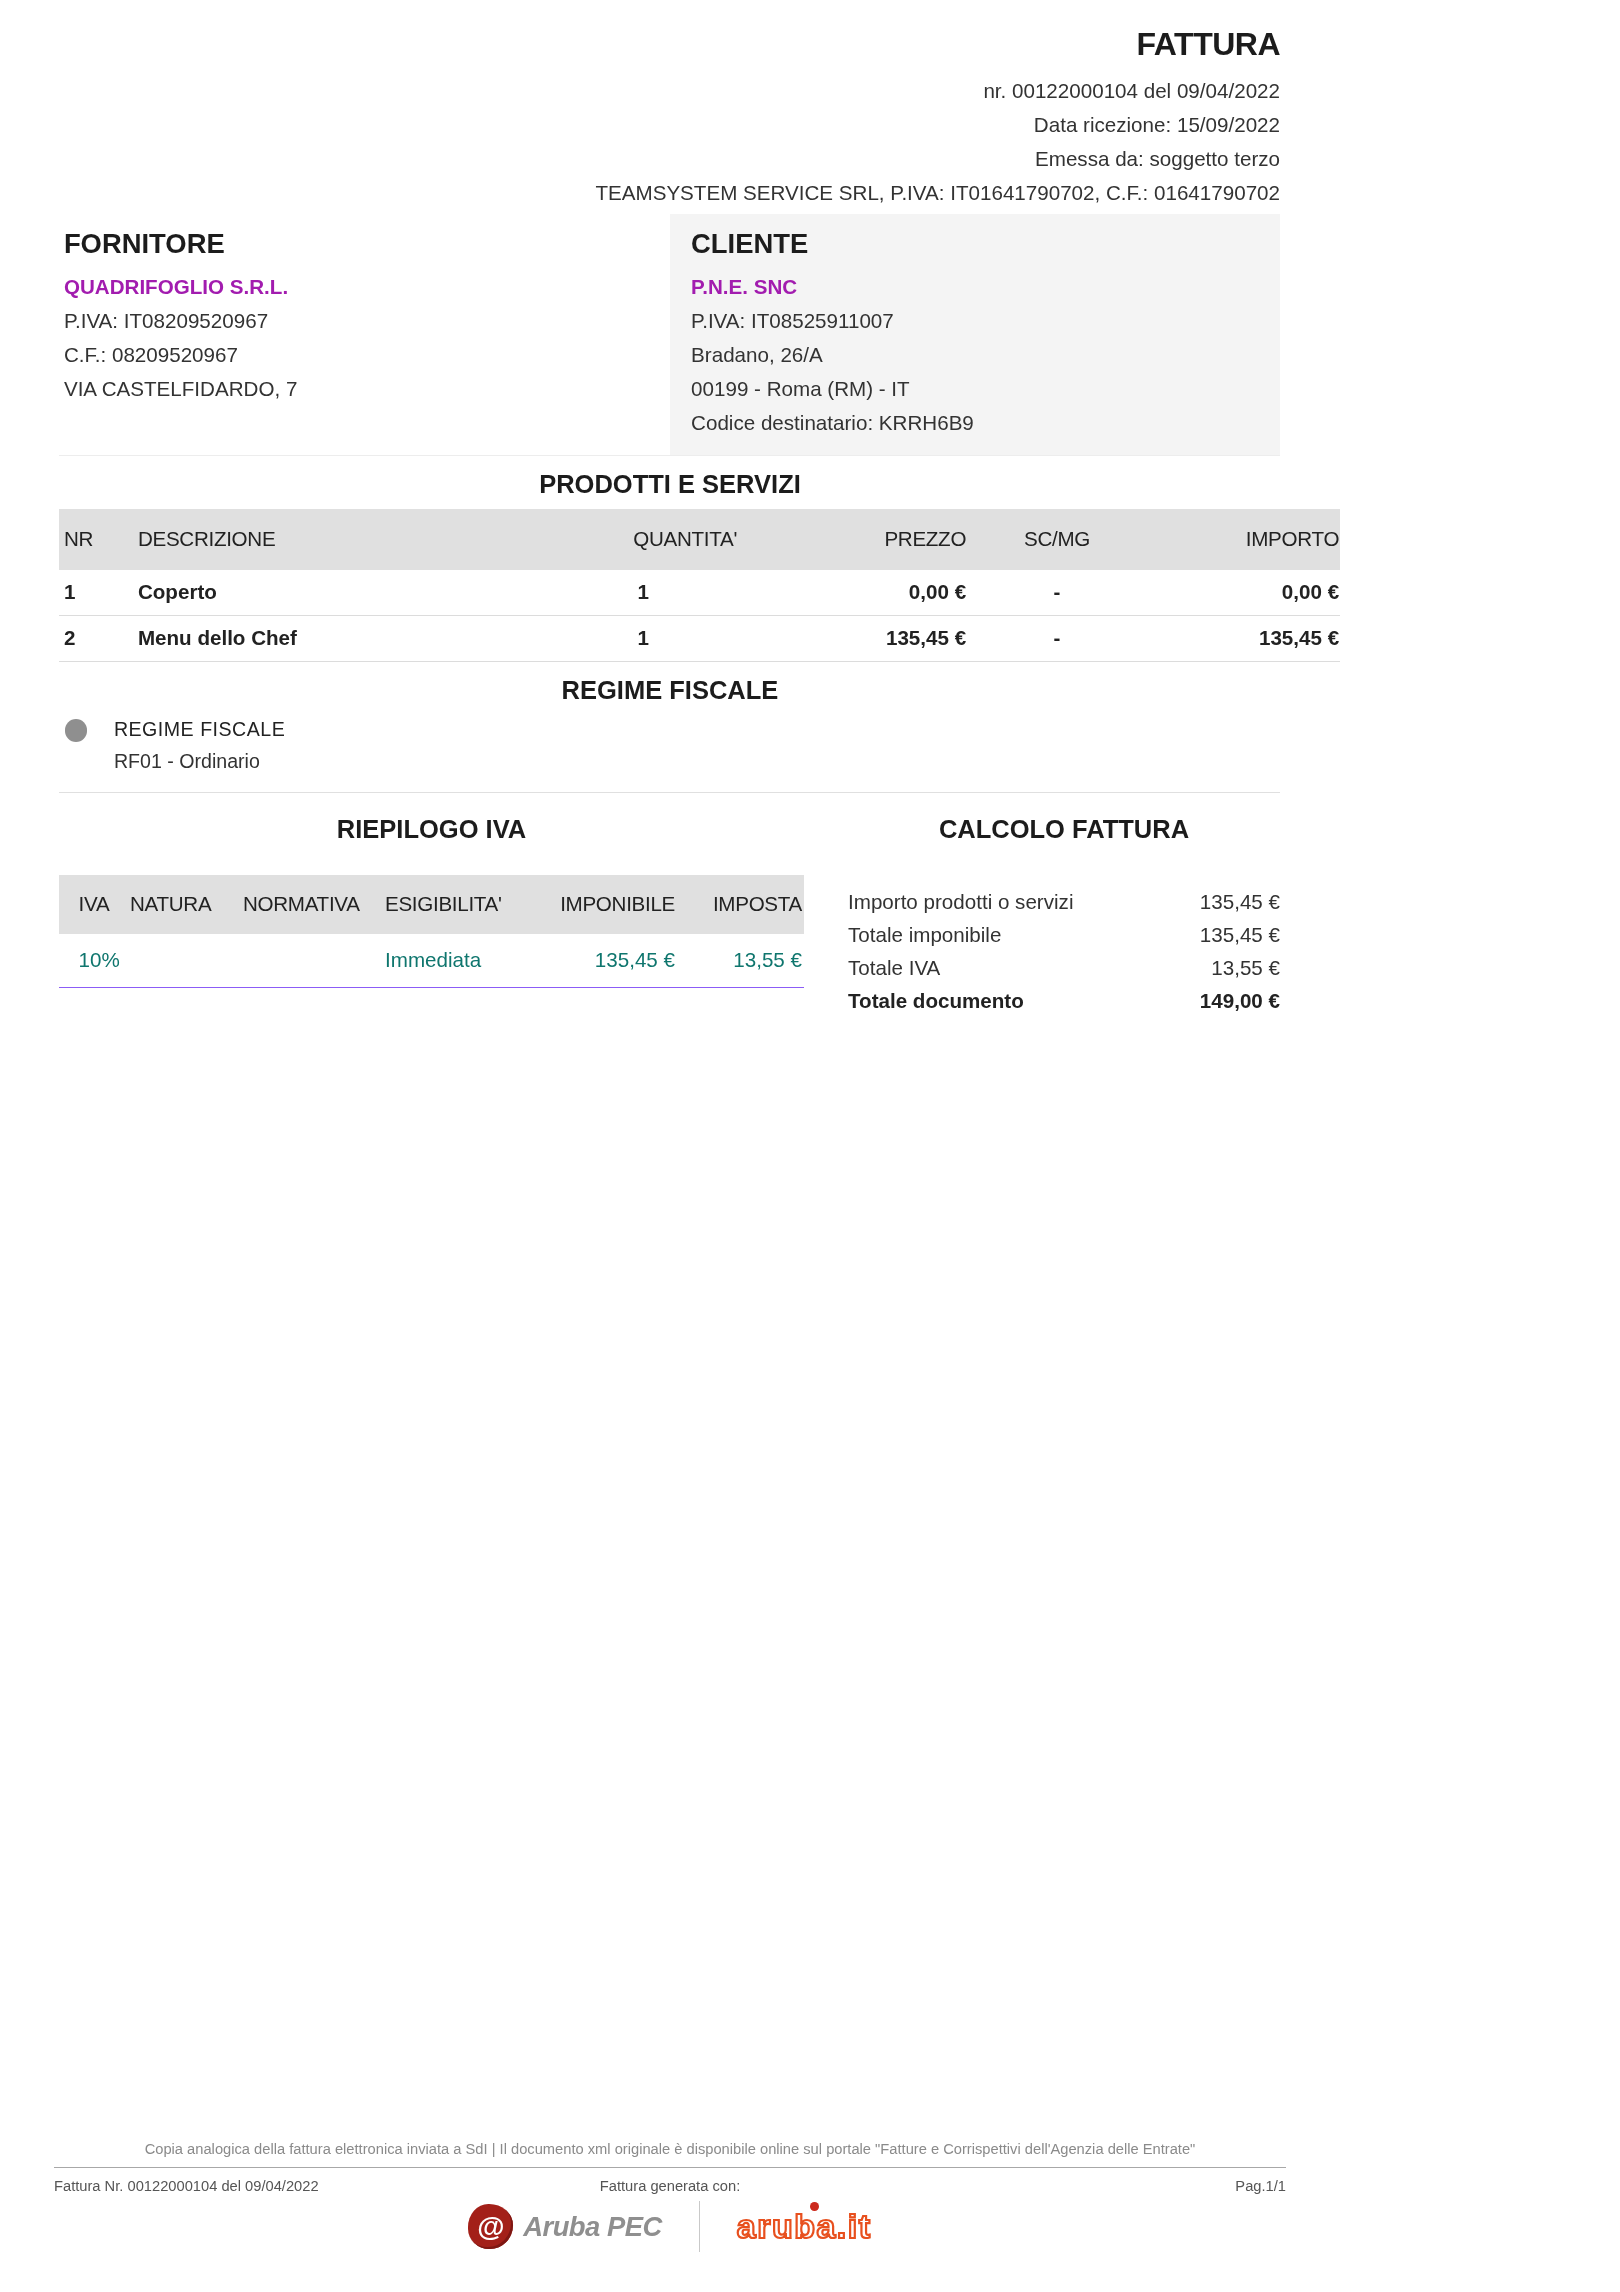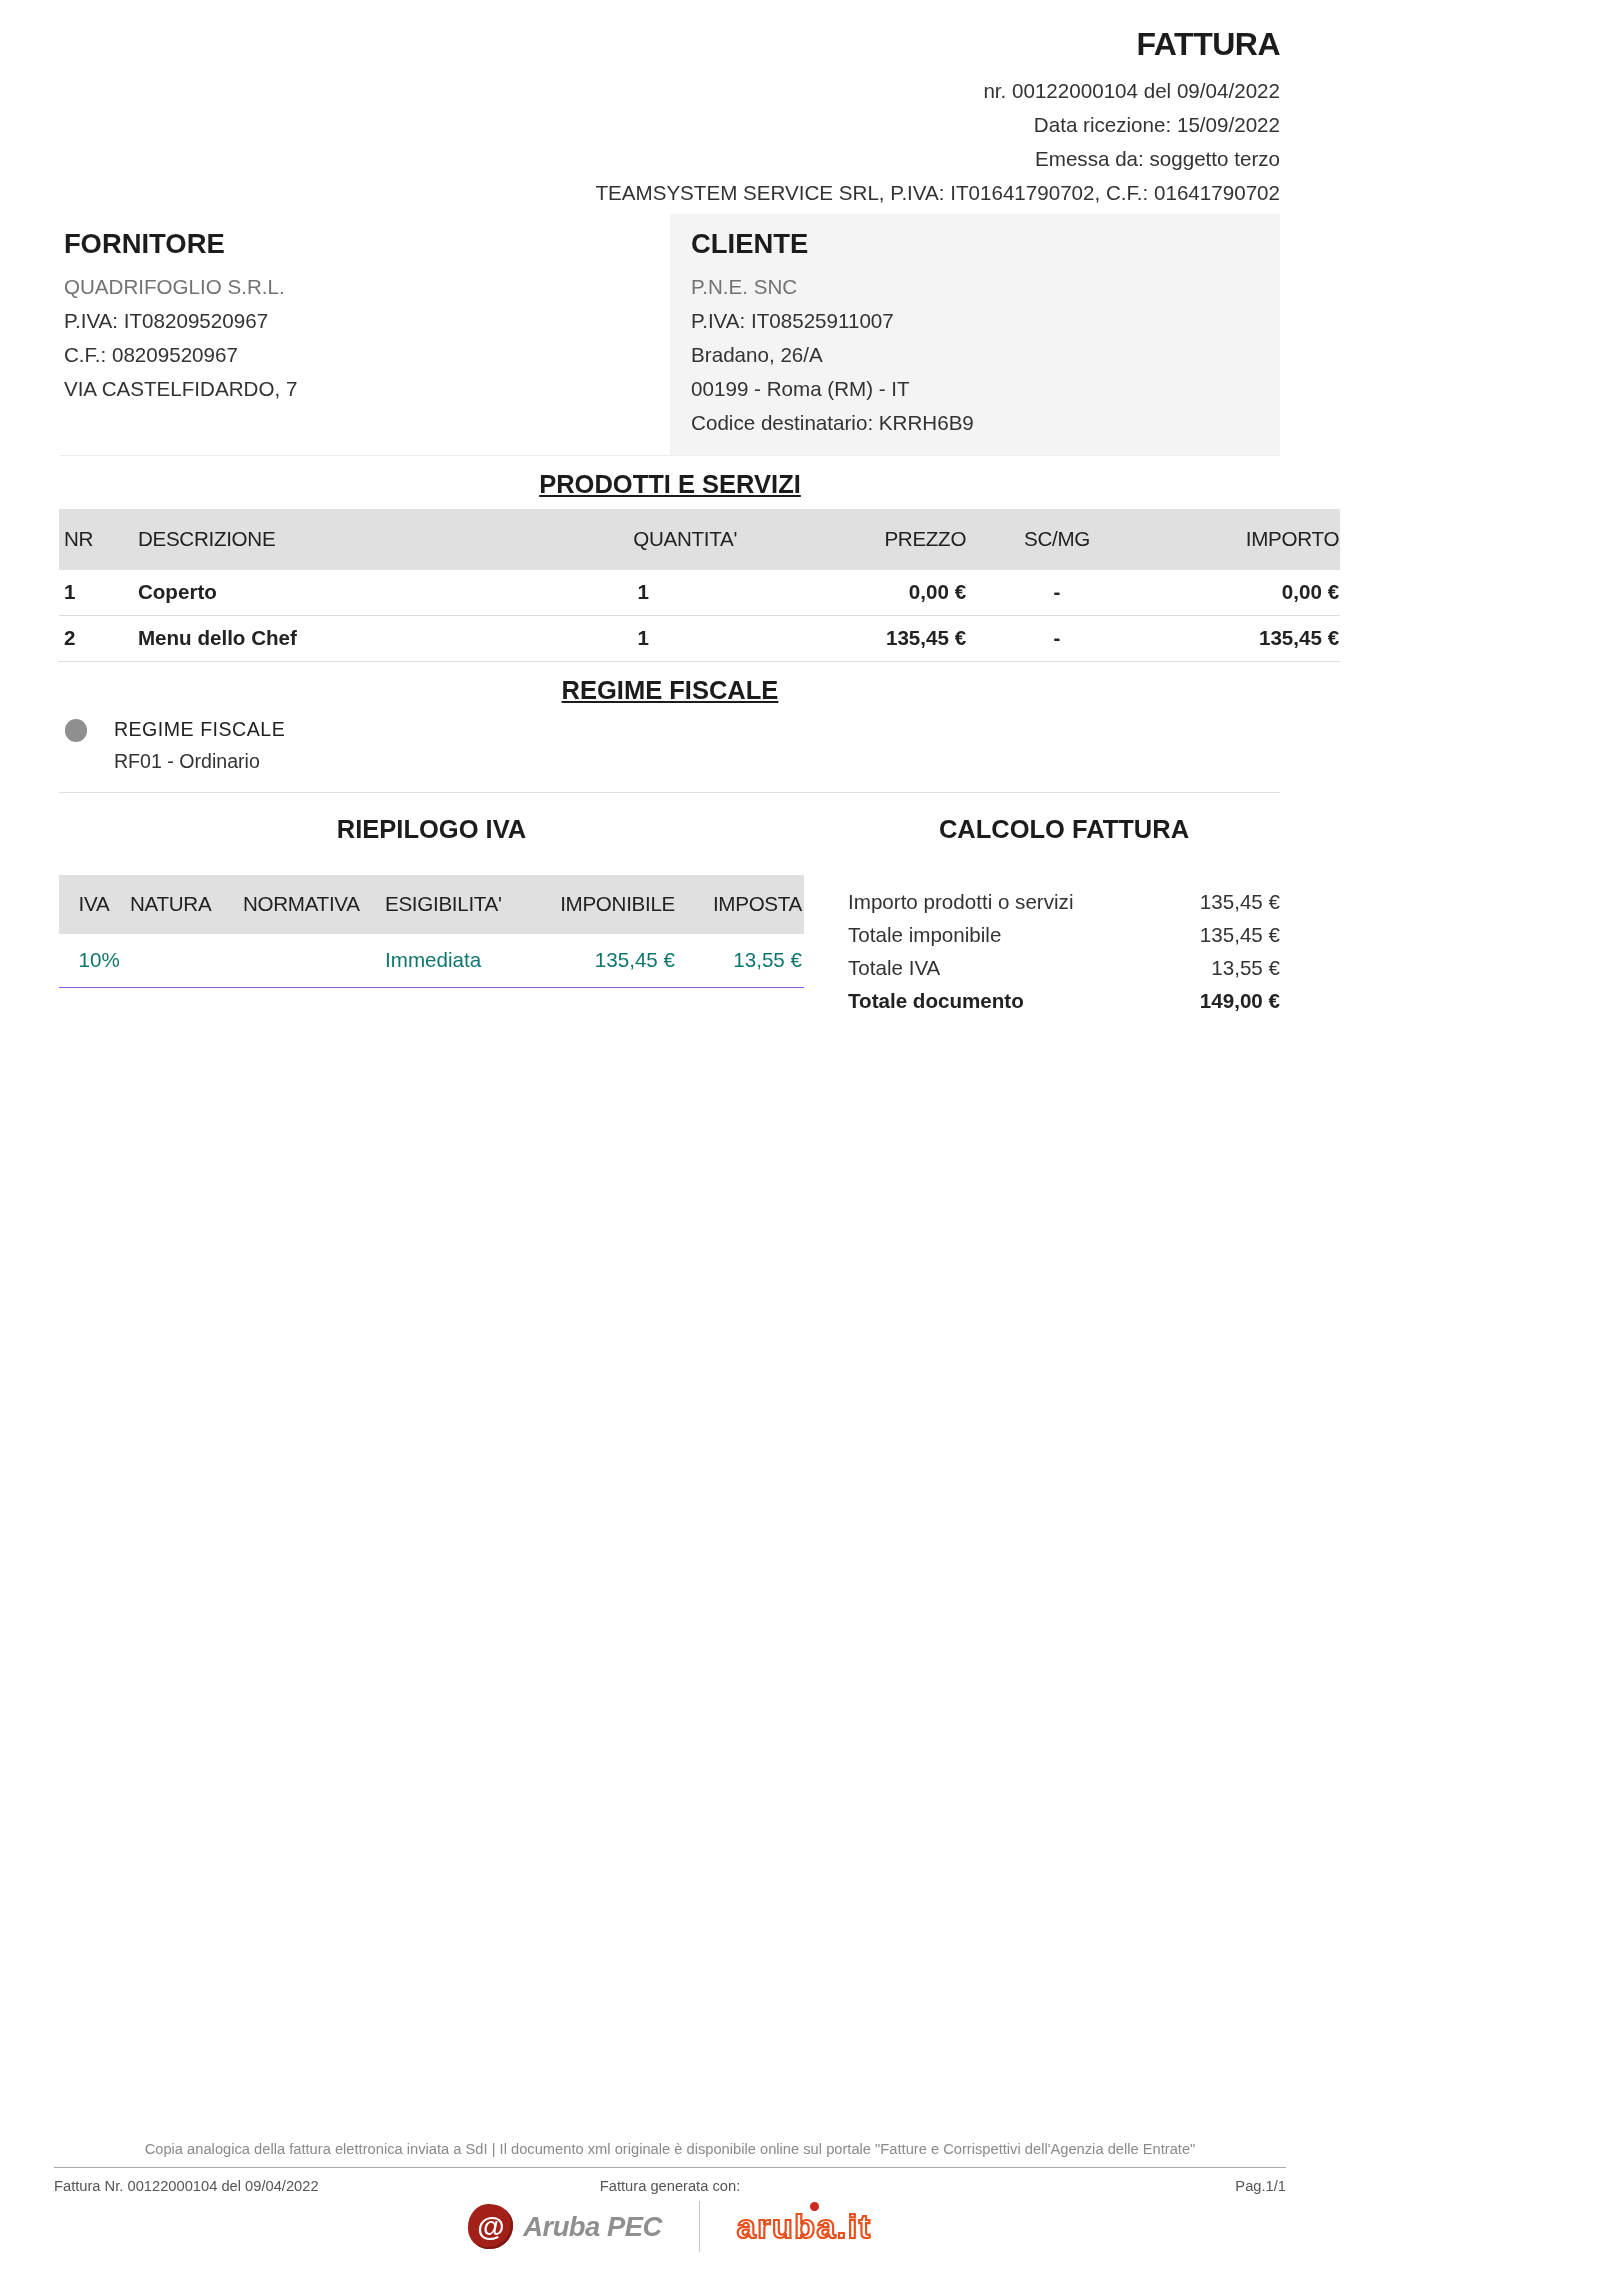--- a/index.html
+++ b/index.html
@@ -15,25 +15,25 @@
   
   .doc-header { padding:25.5px 60px 0 59px; text-align:right; }
   .doc-title { margin:0 0 11.8px 0; font-size:32px; font-weight:bold; color:#1c1c1c; letter-spacing:-0.5px; }
   .hdr-line { font-size:20.6px; line-height:34px; color:#333; white-space:nowrap; }
 
   
   .parties { display:flex; margin:3.9px 60px 0 59px; border-bottom:1px solid #ededed; }
   .party { width:50%; box-sizing:border-box; padding:7.8px 0 15.7px 4.9px; }
   .party--customer { background:#f4f4f4; padding-left:21.6px; }
   .party-heading { margin:5.9px 0 9.8px 0; font-size:27.4px; font-weight:bold; color:#1c1c1c; }
-  .party-name { font-size:20.6px; font-weight:normal; line-height:34px; color:#737373; }
+  .party-name { font-size:20.6px; font-weight:bold; line-height:34px; color:#a21caf; }
   .party-line { font-size:20.6px; line-height:34px; color:#333; }
 
   
-  .section-title { text-align:center; font-size:25.5px; font-weight:bold; color:#1c1c1c; margin:13.7px 0 9.8px 0;text-decoration:underline; }
+  .section-title { text-align:center; font-size:25.5px; font-weight:bold; color:#1c1c1c; margin:13.7px 0 9.8px 0; }
 
   
   .products-table { width:1502px; margin:0 59px; border-collapse:collapse; table-layout:fixed; }
   .products-table th {
     background:#e0e0e0; height:61px; font-weight:normal; font-size:20.6px; color:#222;
     padding:0 4.9px; white-space:nowrap; letter-spacing:-0.3px;
   }
   .products-table td {
     height:45px; font-size:20.6px; font-weight:bold; color:#222;
     border-bottom:1px solid #dcdcdc; padding:0 4.9px; white-space:nowrap;

